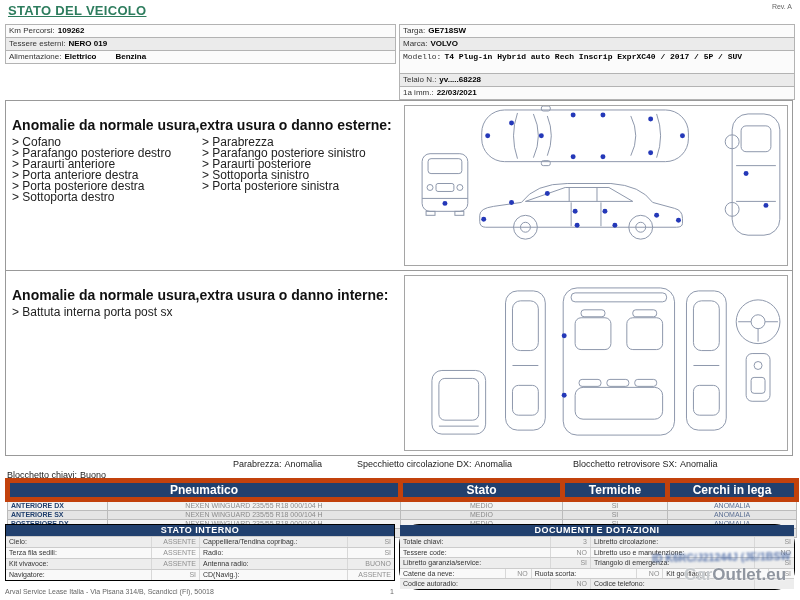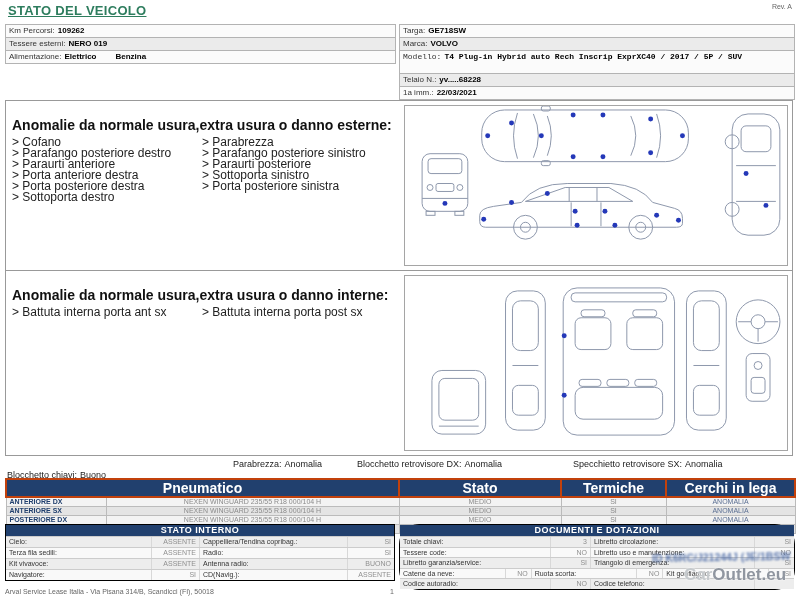--- a/index.html
+++ b/index.html
@@ -40,22 +40,22 @@
   .dot{fill:#2438b8;stroke:none;}
 
   
   .summary{position:absolute;left:5px;top:459px;width:790px;height:22px;font-size:9px;color:#222;}
   .sumitem{position:absolute;white-space:nowrap;}
   .s1{left:2px;top:0;margin-top:40px;} .s2{left:228px;top:0;} .s3{left:352px;top:0;} .s4{left:568px;top:0;} .s5{left:2px;top:11px;}
   .sv{margin-left:3px;}
 
   
   .tyres{position:absolute;left:5px;top:478px;width:789px;border-collapse:collapse;table-layout:fixed;}
-  .tyres th{background:var(--navy,#21406e);color:#fff;font-size:14px;font-weight:bold;height:11px;
-            padding:0;border:2px solid #c2410c;text-align:center;}
+  .tyres th{background:var(--navy,#21406e);color:#fff;font-size:12px;font-weight:bold;height:11px;
+            padding:0;border:5px solid #c2410c;text-align:center;}
   .tyres td{font-size:7px;height:8px;line-height:8px;padding:0 2px;border:1px solid #bbb;text-align:center;
             color:#8c8c8c;white-space:nowrap;overflow:hidden;}
   .tyres tbody tr:nth-child(odd){background:#f3f3f3;}
   .tyres tbody tr:nth-child(even){background:#e4e4e4;}
   .tyres td.pos{text-align:left;font-weight:bold;color:var(--navy,#21406e);padding-left:3px;}
   .tyres td.anom{color:#5b6f93;}
 
   
   .mtable{position:absolute;top:524px;border:1px solid #000000;background:#fff;box-sizing:border-box;}
   .mt-left{left:5px;width:390px;}
@@ -209,23 +209,20 @@
             <circle class="dot" cx="34" cy="92" r="2.5"></circle>
           </g>
         </svg>
       </div>
     </div>
 
     <div class="section sec2">
       <p class="sec-title">Anomalie da normale usura,extra usura o danno interne:</p>
       <div class="cols">
         <ul>
-          <li>Battuta interna porta ant sx</li>
-        </ul>
-        <ul>
           <li>Battuta interna porta post sx</li>
         </ul>
       </div>
       <div class="diagram">
         <svg viewBox="0 0 382 175" preserveAspectRatio="xMidYMid meet">
           <g class="sk" transform="translate(26,95)">
             <rect x="0" y="0" width="54" height="64" rx="10"></rect>
             <rect x="7" y="8" width="40" height="42" rx="6"></rect>
             <line x1="7" y1="56" x2="47" y2="56"></line>
           </g>
@@ -271,24 +268,24 @@
   </div>
 
   <div class="summary">
     <span class="sumitem s1">
       <span>Grandinata:</span><span class="sv">No</span>
     </span>
     <span class="sumitem s2">
       <span>Parabrezza:</span><span class="sv">Anomalia</span>
     </span>
     <span class="sumitem s3">
-      <span>Blocchetto retrovisore DX:</span><span class="sv">Anomalia</span>
+      <span>Specchietto circolazione DX:</span><span class="sv">Anomalia</span>
     </span>
     <span class="sumitem s4">
-      <span>Specchietto retrovisore SX:</span><span class="sv">Anomalia</span>
+      <span>Blocchetto retrovisore SX:</span><span class="sv">Anomalia</span>
     </span>
     <span class="sumitem s5">
       <span>Blocchetto chiavi:</span><span class="sv">Buono</span>
     </span>
   </div>
 
   <table class="tyres">
     <colgroup>
         <col style="width:100px">
         <col style="width:293px">

